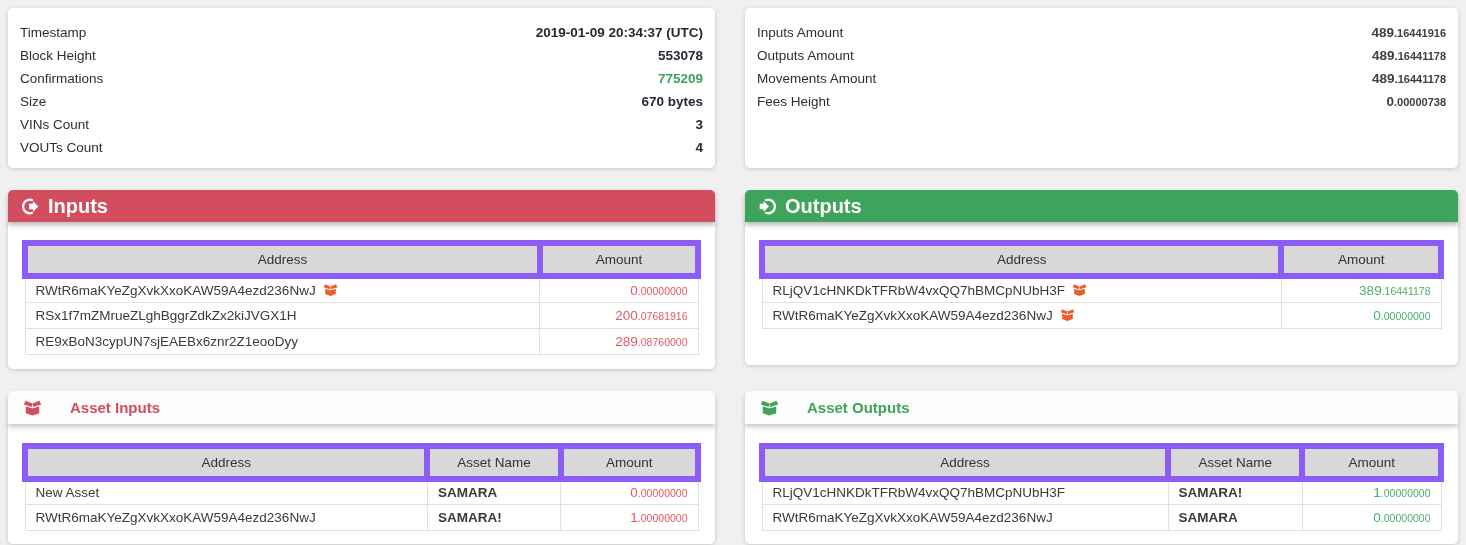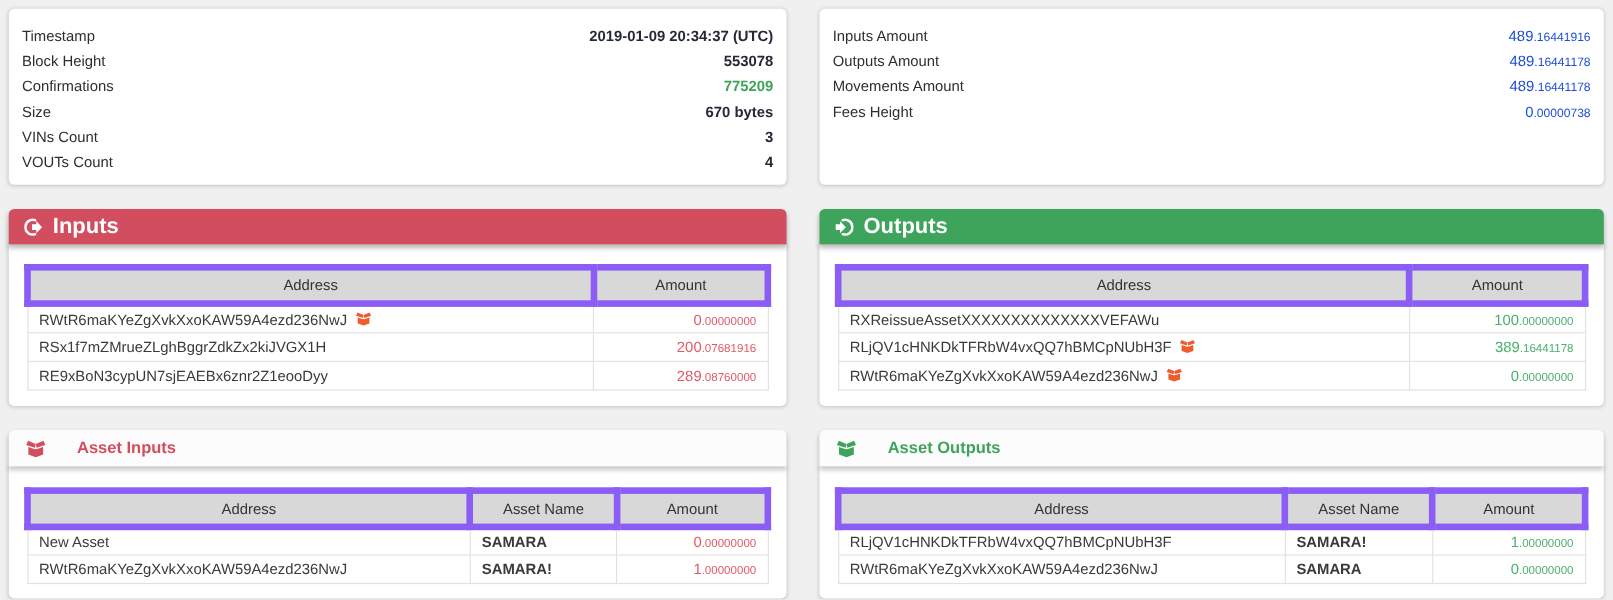--- a/index.html
+++ b/index.html
@@ -87,21 +87,21 @@
   .asset-icon {
     display: inline-flex; width: 15px; height: 15px;
     margin-left: 7px; vertical-align: -2px; color: var(--orange, #ee5c2d);
   }
   .asset-icon svg { width: 100%; height: 100%; }
 
   .amt .int { font-size: 13.5px; }
   .amt .dec { font-size: 10.5px; }
   .amt.red-amt { color: var(--amount_red, #e25964); }
   .amt.green-amt { color: var(--amount_green, #4caf6e); }
-  .amt.dark-amt { color: #1d4ed8; font-weight: 400; }
+  .amt.dark-amt { color: #404040; font-weight: 700; }
   .amt.dark-amt .int { font-size: 13.5px; }
   .amt.dark-amt .dec { font-size: 11px; }
 </style>
 </head>
 <body>
 
 <div class="row first">
   <div class="card summary-card" id="summary-left">
       <div class="srow">
         <span class="slabel">Timestamp</span>
@@ -210,24 +210,20 @@
             <col style="width:76.5%">
             <col style="width:23.5%">
           </colgroup>
         <thead>
           <tr>
             <th>Address</th>
             <th>Amount</th>
           </tr>
         </thead>
         <tbody id="outputs-tbody">
-            <tr>
-              <td class="address"><span>RXReissueAssetXXXXXXXXXXXXXXVEFAWu</span></td>
-              <td class="amount"><span class="amt green-amt"><span class="int">100</span><span class="dec">.00000000</span></span></td>
-            </tr>
             <tr>
               <td class="address"><span>RLjQV1cHNKDkTFRbW4vxQQ7hBMCpNUbH3F</span><span class="asset-icon">
                   <svg viewBox="0 0 24 24" fill="currentColor">
                     <path d="M12 7 L3.2 3.4 L1 8.2 L11 11.4 Z"></path>
                     <path d="M12 7 L20.8 3.4 L23 8.2 L13 11.4 Z"></path>
                     <path d="M3.5 10.6 L11.2 13.1 L12 12.8 L12.8 13.1 L20.5 10.6 L20.5 19.3 L12 22.2 L3.5 19.3 Z"></path>
                   </svg>
                 </span></td>
               <td class="amount"><span class="amt green-amt"><span class="int">389</span><span class="dec">.16441178</span></span></td>
             </tr>

